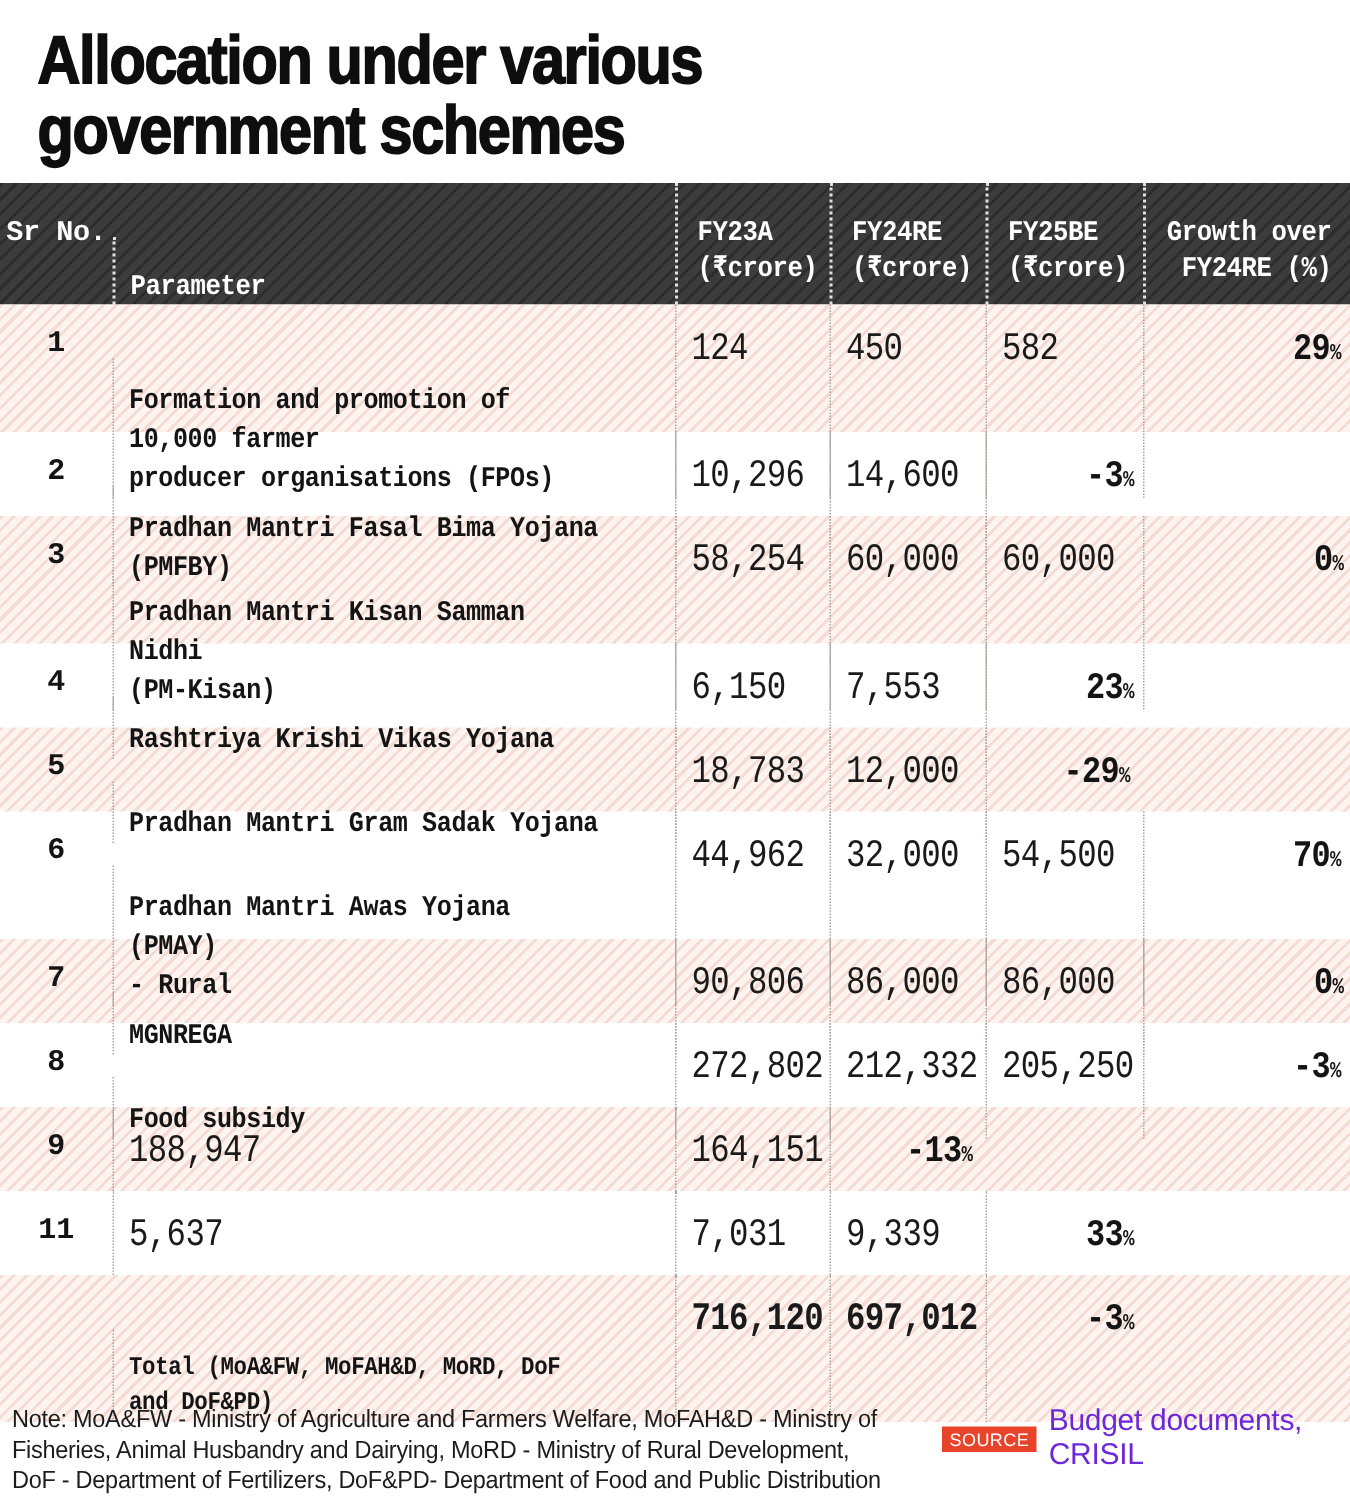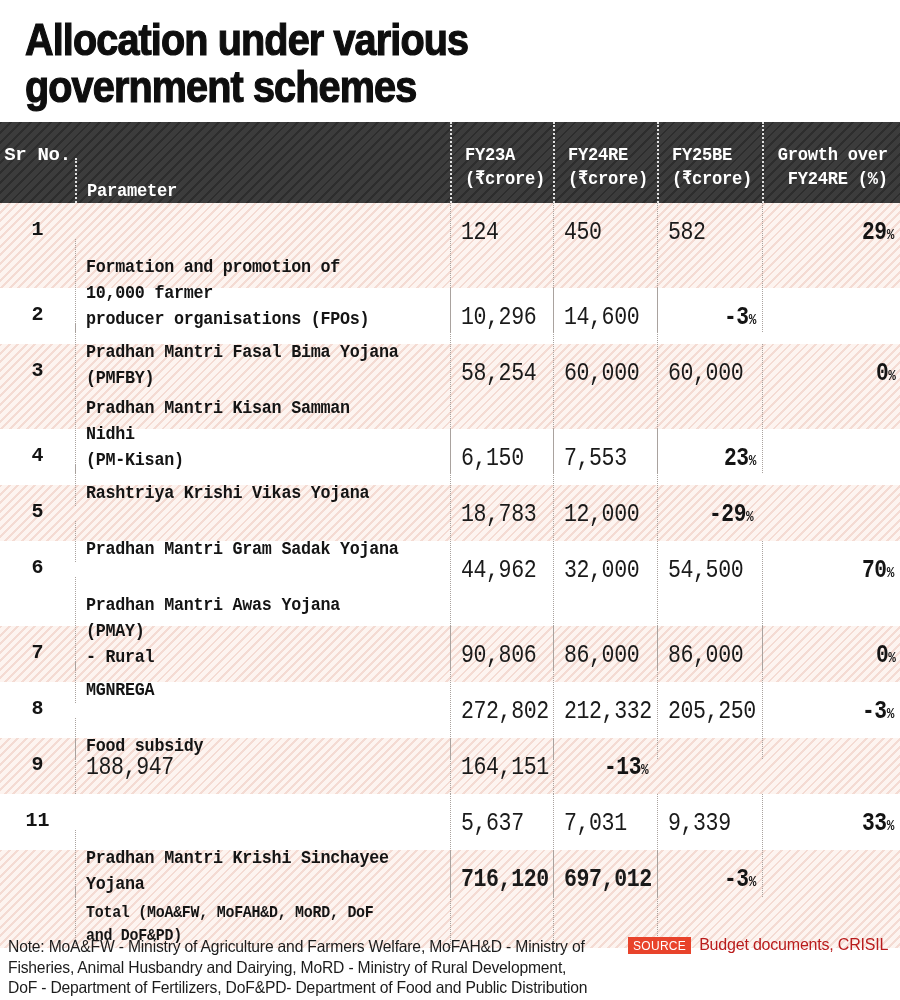--- a/index.html
+++ b/index.html
@@ -75,21 +75,21 @@
   .note{
     position:absolute;left:8px;top:936px;width:660px;
     font-size:16.5px;line-height:20.5px;color:#1c1c1c;white-space:pre-line;
     transform:scaleX(.95);transform-origin:0 0;letter-spacing:-.2px;
   }
   .source{position:absolute;left:628px;top:936px;display:flex;align-items:center;gap:8px;}
   .source-badge{
     background:var(--accent);color:#ffffff;font-weight:400;font-size:12px;
     padding:3px 5px 2px;letter-spacing:.3px;line-height:12px;
   }
-  .source-text{font-size:16px;color:#b91c1c;letter-spacing:-.2px;}
+  .source-text{font-size:20px;color:#6d28d9;letter-spacing:-.2px;}
 </style>
 </head>
 <body>
 
 <div class="page">
 
   <h1 class="title">Allocation under various
 government schemes</h1>
 
   <div class="tbl">
@@ -203,21 +203,20 @@
         <div class="row striped">
       <div class="cell c-sr"><span class="sr">9</span></div>
       <div class="cell c-num"><span class="num">188,947</span></div>
       <div class="cell c-num"><span class="num">164,151</span></div>
       <div class="cell c-gro">
         <span class="gwrap"><span class="gnum">-13</span><span class="gpct">%</span></span>
       </div>
     </div>
         <div class="row">
       <div class="cell c-sr"><span class="sr">11</span></div>
-      <div class="cell c-par"><span class="par">Pradhan Mantri Krishi Sinchayee Yojana</span></div>
       <div class="cell c-num"><span class="num">5,637</span></div>
       <div class="cell c-num"><span class="num">7,031</span></div>
       <div class="cell c-num"><span class="num">9,339</span></div>
       <div class="cell c-gro">
         <span class="gwrap"><span class="gnum">33</span><span class="gpct">%</span></span>
       </div>
     </div>
         <div class="row striped tall total">
       <div class="cell c-sr"><span class="sr"></span></div>
       <div class="cell c-par"><span class="par">Total (MoA&amp;FW, MoFAH&amp;D, MoRD, DoF

